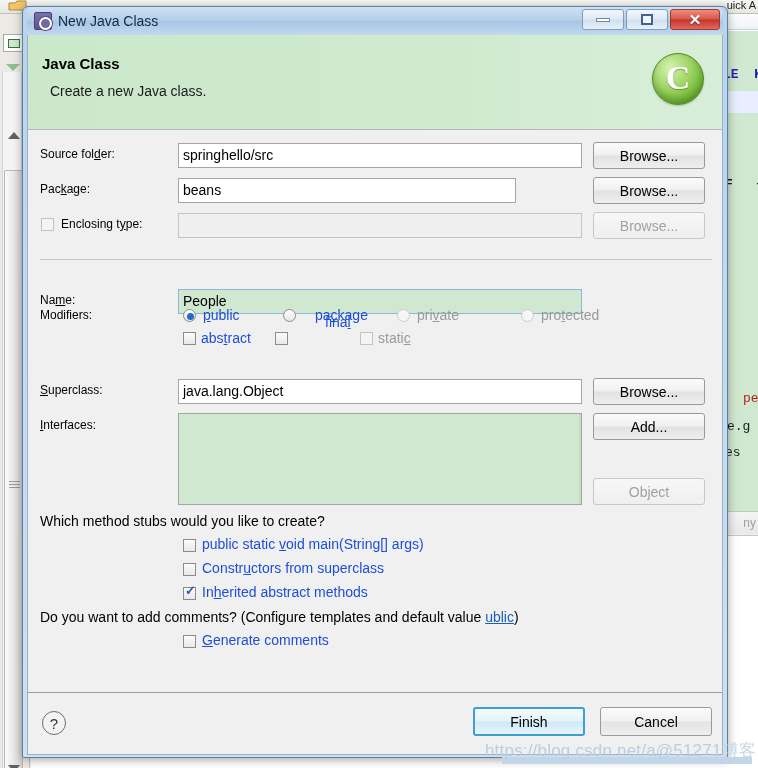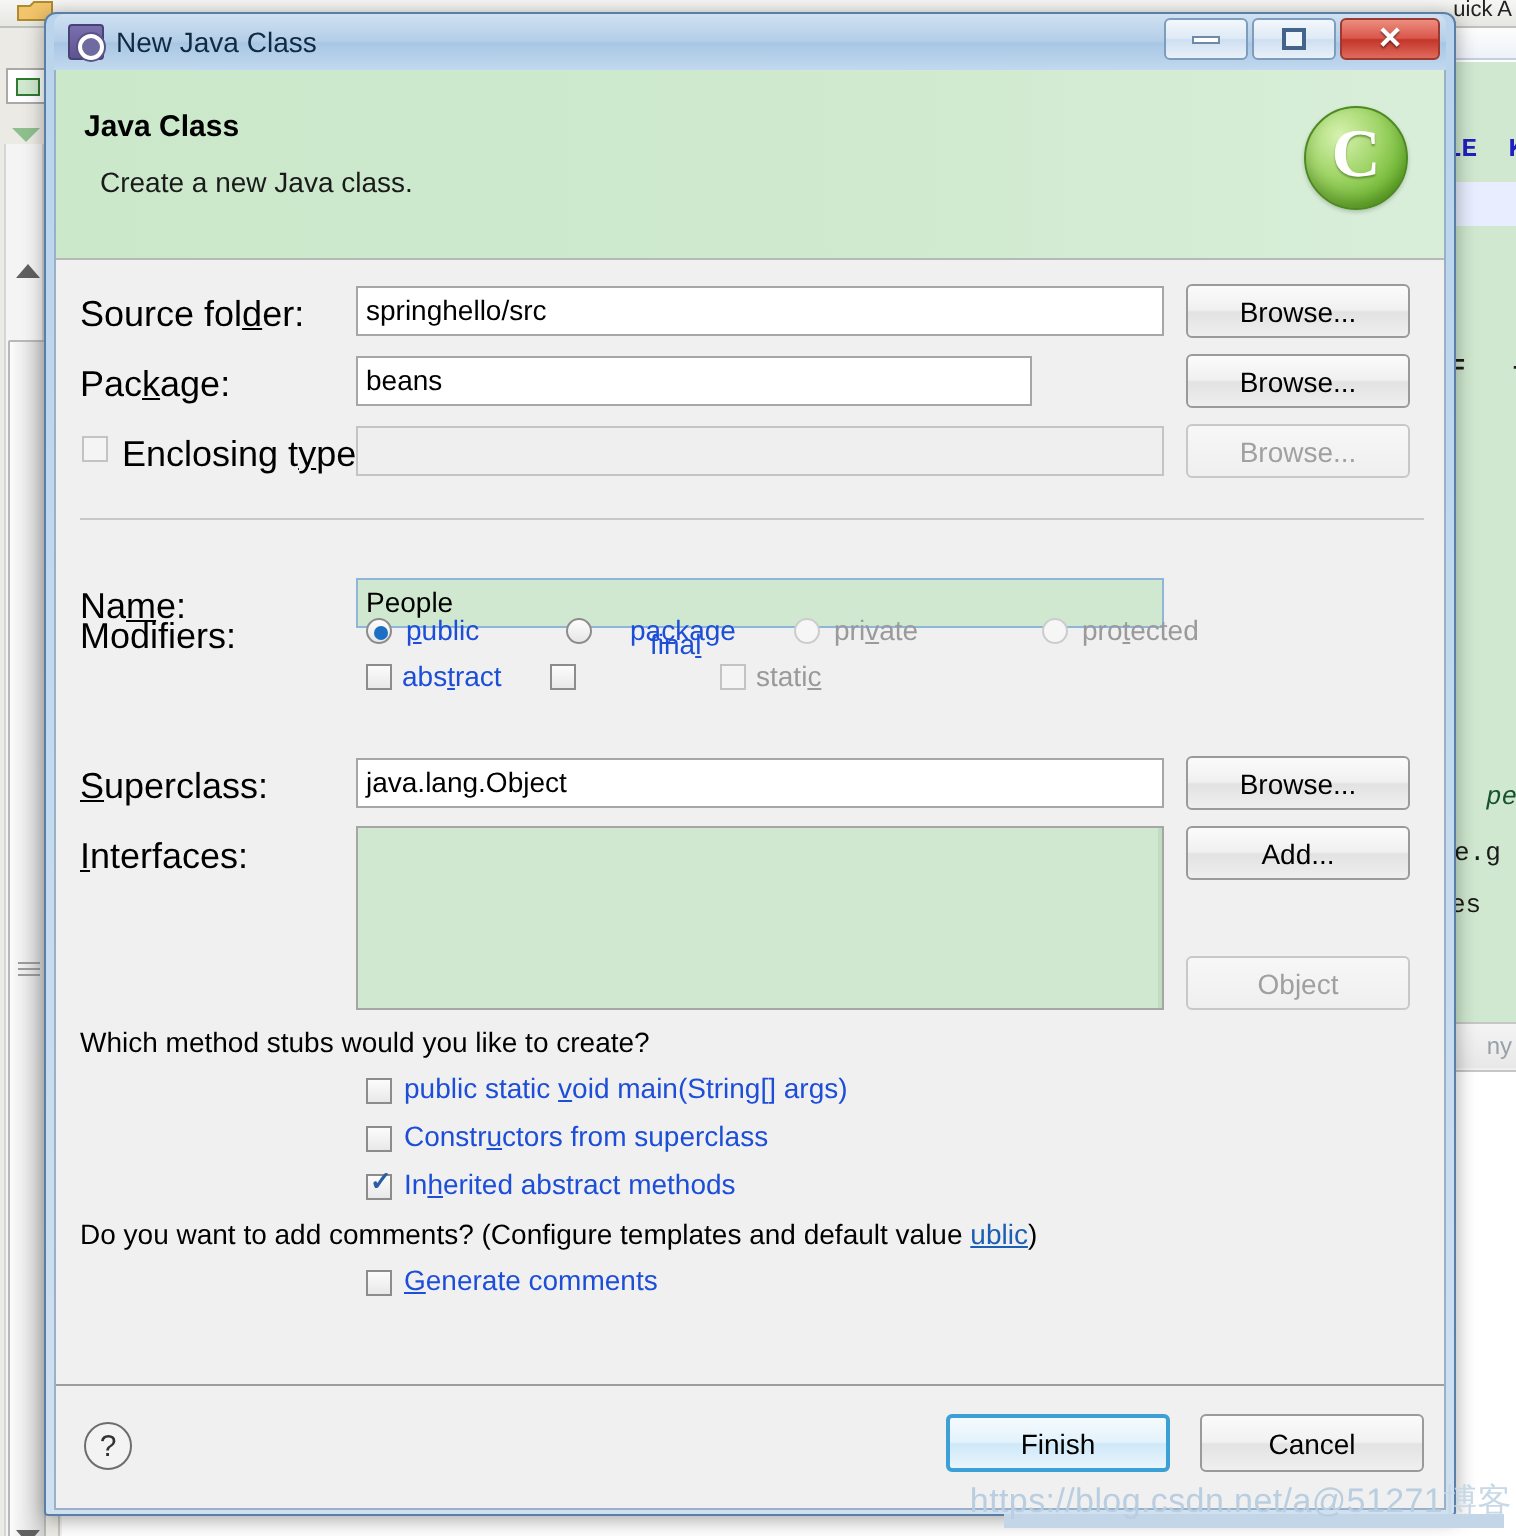--- a/index.html
+++ b/index.html
@@ -205,21 +205,21 @@
     line-height: 1; margin-top: -2px;
     text-shadow: 0 1px 1px rgba(60,110,20,.6);
   }
 
   
   .form { position: absolute; left: 0; top: 96px; right: 0; bottom: 63px; }
 
   .row { position: absolute; left: 12px; right: 10px; height: 26px; }
   .lbl {
     position: absolute; left: 0; top: 4px;
-    font-size: 18px; color: #000; white-space: nowrap;
+    font-size: 12px; color: #000; white-space: nowrap;
   }
   .u { text-decoration: underline; }
 
   .field {
     position: absolute; height: 25px;
     background: #ffffff; border: 1px solid #a6a6a6;
     font-size: 14px; color: #000;
     padding: 0 4px; line-height: 23px;
     white-space: nowrap; overflow: hidden;
   }
@@ -329,21 +329,21 @@
     </svg>
     <div class="bg-quick-access">uick A</div>
   </div>
 
   <div class="bg-editor">
     <div class="bg-editor-tabstrip"></div>
     <div class="bg-code">
       <div class="bg-code-hl" style="top:60px;"></div>
       <div class="bg-code-line" style="left:692px; top:36px; color:#2020c0; font-weight:bold;">LE  K</div>
       <div class="bg-code-line" style="left:694px; top:146px; color:#1a1a1a; font-weight:bold;">F   +</div>
-      <div class="bg-code-line" style="left:712px; top:360px; color:#14532d;font-style:italic;">pe</div>
+      <div class="bg-code-line" style="left:712px; top:360px; color:#b91c1c;">pe</div>
       <div class="bg-code-line" style="left:696px; top:388px; color:#1a1a1a;">e.g</div>
       <div class="bg-code-line" style="left:694px; top:414px; color:#1a1a1a;">es</div>
     </div>
     <div class="bg-lower-panel">
       <div class="bg-lower-tabs">
         <div class="bg-lower-tab-label">ny</div>
       </div>
       <div class="bg-lower-body"></div>
     </div>
   </div>

